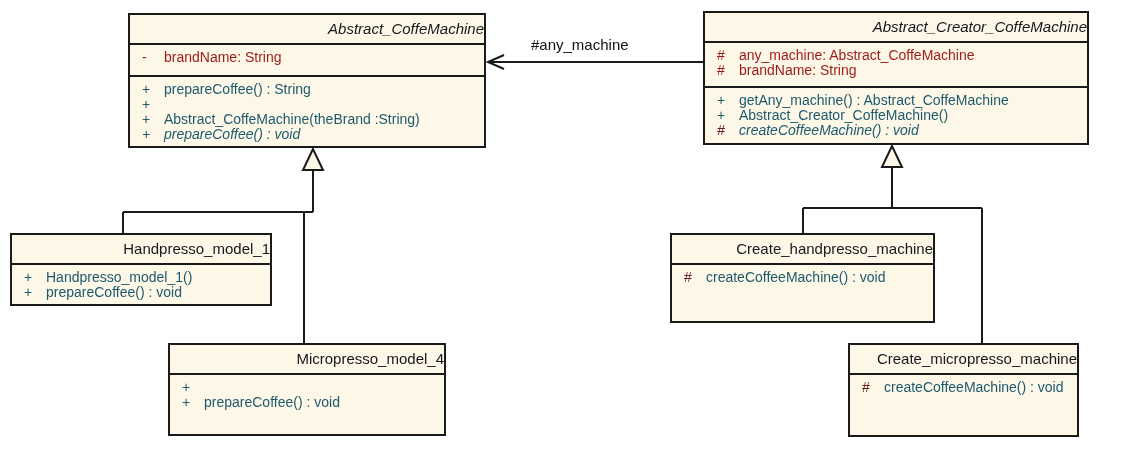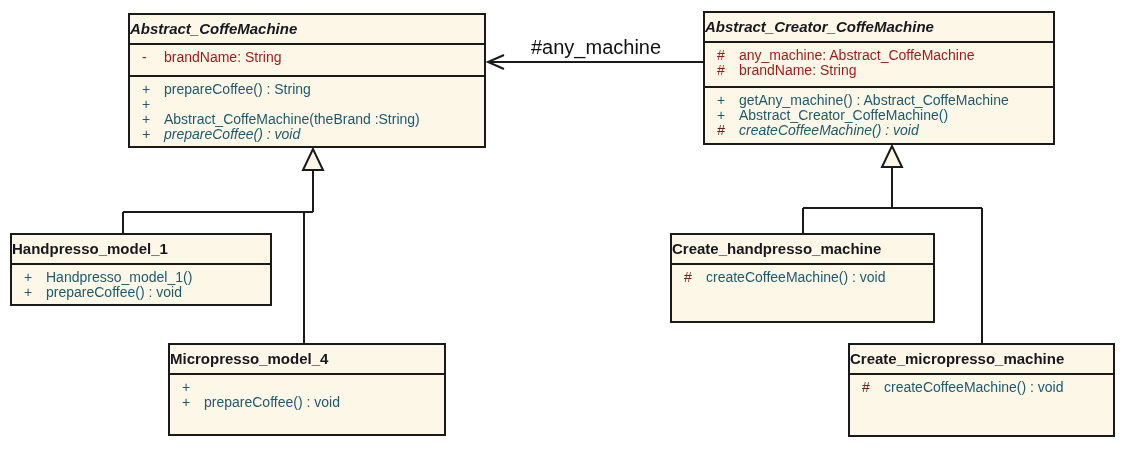--- a/index.html
+++ b/index.html
@@ -15,34 +15,34 @@
     overflow:hidden;
   }
   .edges{position:absolute; left:0; top:0; pointer-events:none;}
   .edges path, .edges line{stroke:var(--line); stroke-width:2; fill:none;}
   .edges polygon{stroke:var(--line); stroke-width:2; fill:var(--box-fill);}
   .uml-class{
     position:absolute; background:var(--box-fill);
     border:2px solid var(--line); box-sizing:border-box;
   }
   .uml-title{
-    height:28px; line-height:28px; text-align:left;
-    font-weight:bold; font-size:15px; color:var(--title-color);
+    height:28px; line-height:28px; text-align:right;
+    font-weight:normal; font-size:15px; color:var(--title-color);
     white-space:nowrap; overflow:hidden;
   }
   .abstract > .uml-title{font-style:italic;}
   .compartment{border-top:2px solid var(--line); padding-top:5px; box-sizing:border-box;}
   .row{display:flex; white-space:nowrap; line-height:15px; font-size:14px;}
   .row .vis{flex:none; width:22px; padding-left:12px;}
   .attr-row{color:var(--attr-color);}
   .op-row{color:var(--op-color);}
   .op-row .vis.protected{color:var(--op-protected-marker);}
   .italic{font-style:italic;}
   .assoc-label{
-    position:absolute; left:531px; top:36px; font-size:20px;
+    position:absolute; left:531px; top:36px; font-size:15px;
     color:var(--label-color); white-space:nowrap;
   }
 </style>
 </head>
 <body>
 
 <div class="canvas">
 
   <svg class="edges" width="1123" height="450">
 
@@ -84,21 +84,21 @@
         <span class="vis">+</span>
         <span>Abstract_CoffeMachine(theBrand :String)</span>
       </div>
       <div class="row op-row italic">
         <span class="vis">+</span>
         <span>prepareCoffee() : void</span>
       </div>
     </div>
   </div>
 
-  <div class="uml-class abstract" style="left:703px;top:11px;width:352px;height:134px">
+  <div class="uml-class abstract" style="left:703px;top:11px;width:386px;height:134px">
     <div class="uml-title">Abstract_Creator_CoffeMachine</div>
     <div class="compartment" style="height:45px">
       <div class="row attr-row">
         <span class="vis">#</span>
         <span>any_machine: Abstract_CoffeMachine</span>
       </div>
       <div class="row attr-row">
         <span class="vis">#</span>
         <span>brandName: String</span>
       </div>
@@ -149,21 +149,21 @@
   <div class="uml-class" style="left:670px;top:233px;width:265px;height:90px">
     <div class="uml-title">Create_handpresso_machine</div>
     <div class="compartment">
       <div class="row op-row">
         <span class="vis protected">#</span>
         <span>createCoffeeMachine() : void</span>
       </div>
     </div>
   </div>
 
-  <div class="uml-class" style="left:848px;top:343px;width:267px;height:94px">
+  <div class="uml-class" style="left:848px;top:343px;width:231px;height:94px">
     <div class="uml-title">Create_micropresso_machine</div>
     <div class="compartment">
       <div class="row op-row">
         <span class="vis protected">#</span>
         <span>createCoffeeMachine() : void</span>
       </div>
     </div>
   </div>
 
 </div>

